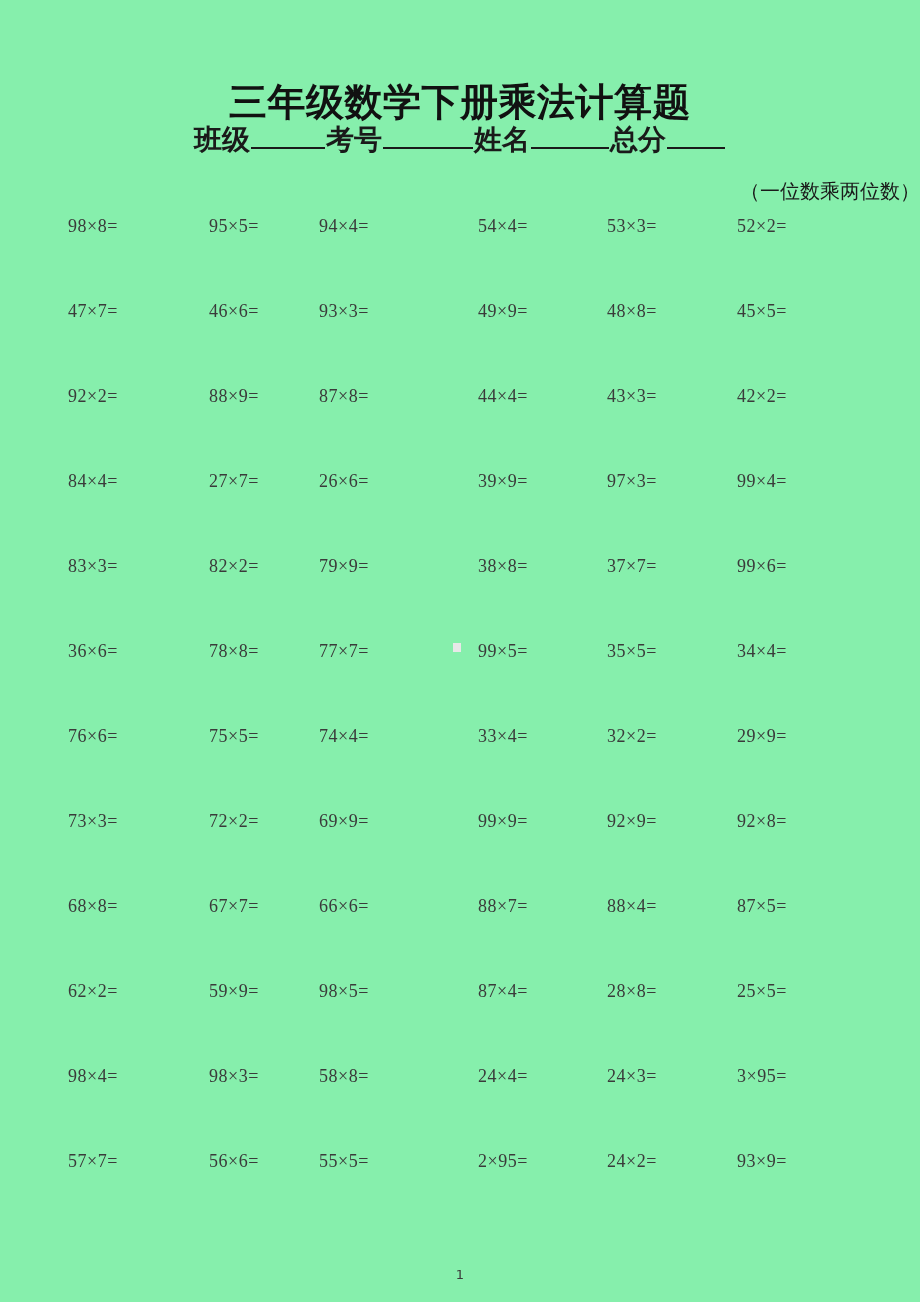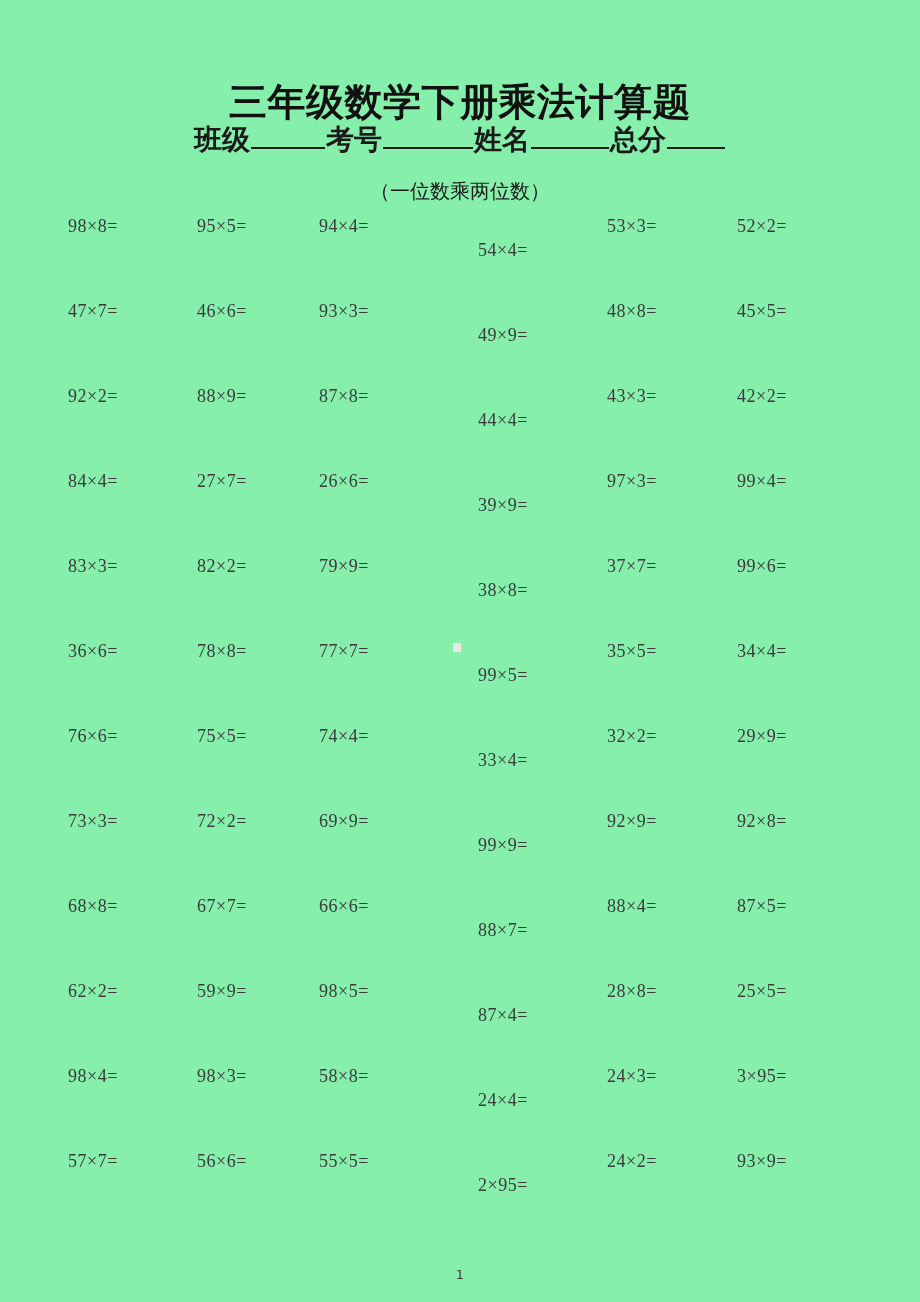--- a/index.html
+++ b/index.html
@@ -64,21 +64,21 @@
   .rule-w1 { width: 74px; }
   .rule-w2 { width: 90px; }
   .rule-w3 { width: 78px; }
   .rule-w4 { width: 58px; }
 
   .subtitle {
     position: absolute;
     top: 177px;
     left: 0;
     width: 920px;
-    text-align: center;
+    text-align: right;
     font-family: "DejaVu Sans", "Liberation Sans", sans-serif;
     font-size: 20px;
     line-height: 28px;
     color: #1a1a1a;
     white-space: nowrap;
   }
 
   
   .grid {
     position: absolute;
@@ -94,23 +94,23 @@
     position: absolute;
     top: 0;
     font-family: "Liberation Serif", "DejaVu Serif", serif;
     font-size: 18px;
     line-height: 26px;
     color: #3a3a3a;
     white-space: nowrap;
     letter-spacing: 0.5px;
   }
   .c0 { left: 12px;  }
-  .c1 { left: 141px; }
+  .c1 { left: 153px; }
   .c2 { left: 263px; }
-  .c3 { left: 422px; margin-top: 24px; }
+  .c3 { left: 422px; }
   .c4 { left: 551px; }
   .c5 { left: 681px; }
 
   
   .artifact {
     position: absolute;
     left: 453px;
     top: 643px;
     width: 8px;
     height: 9px;

